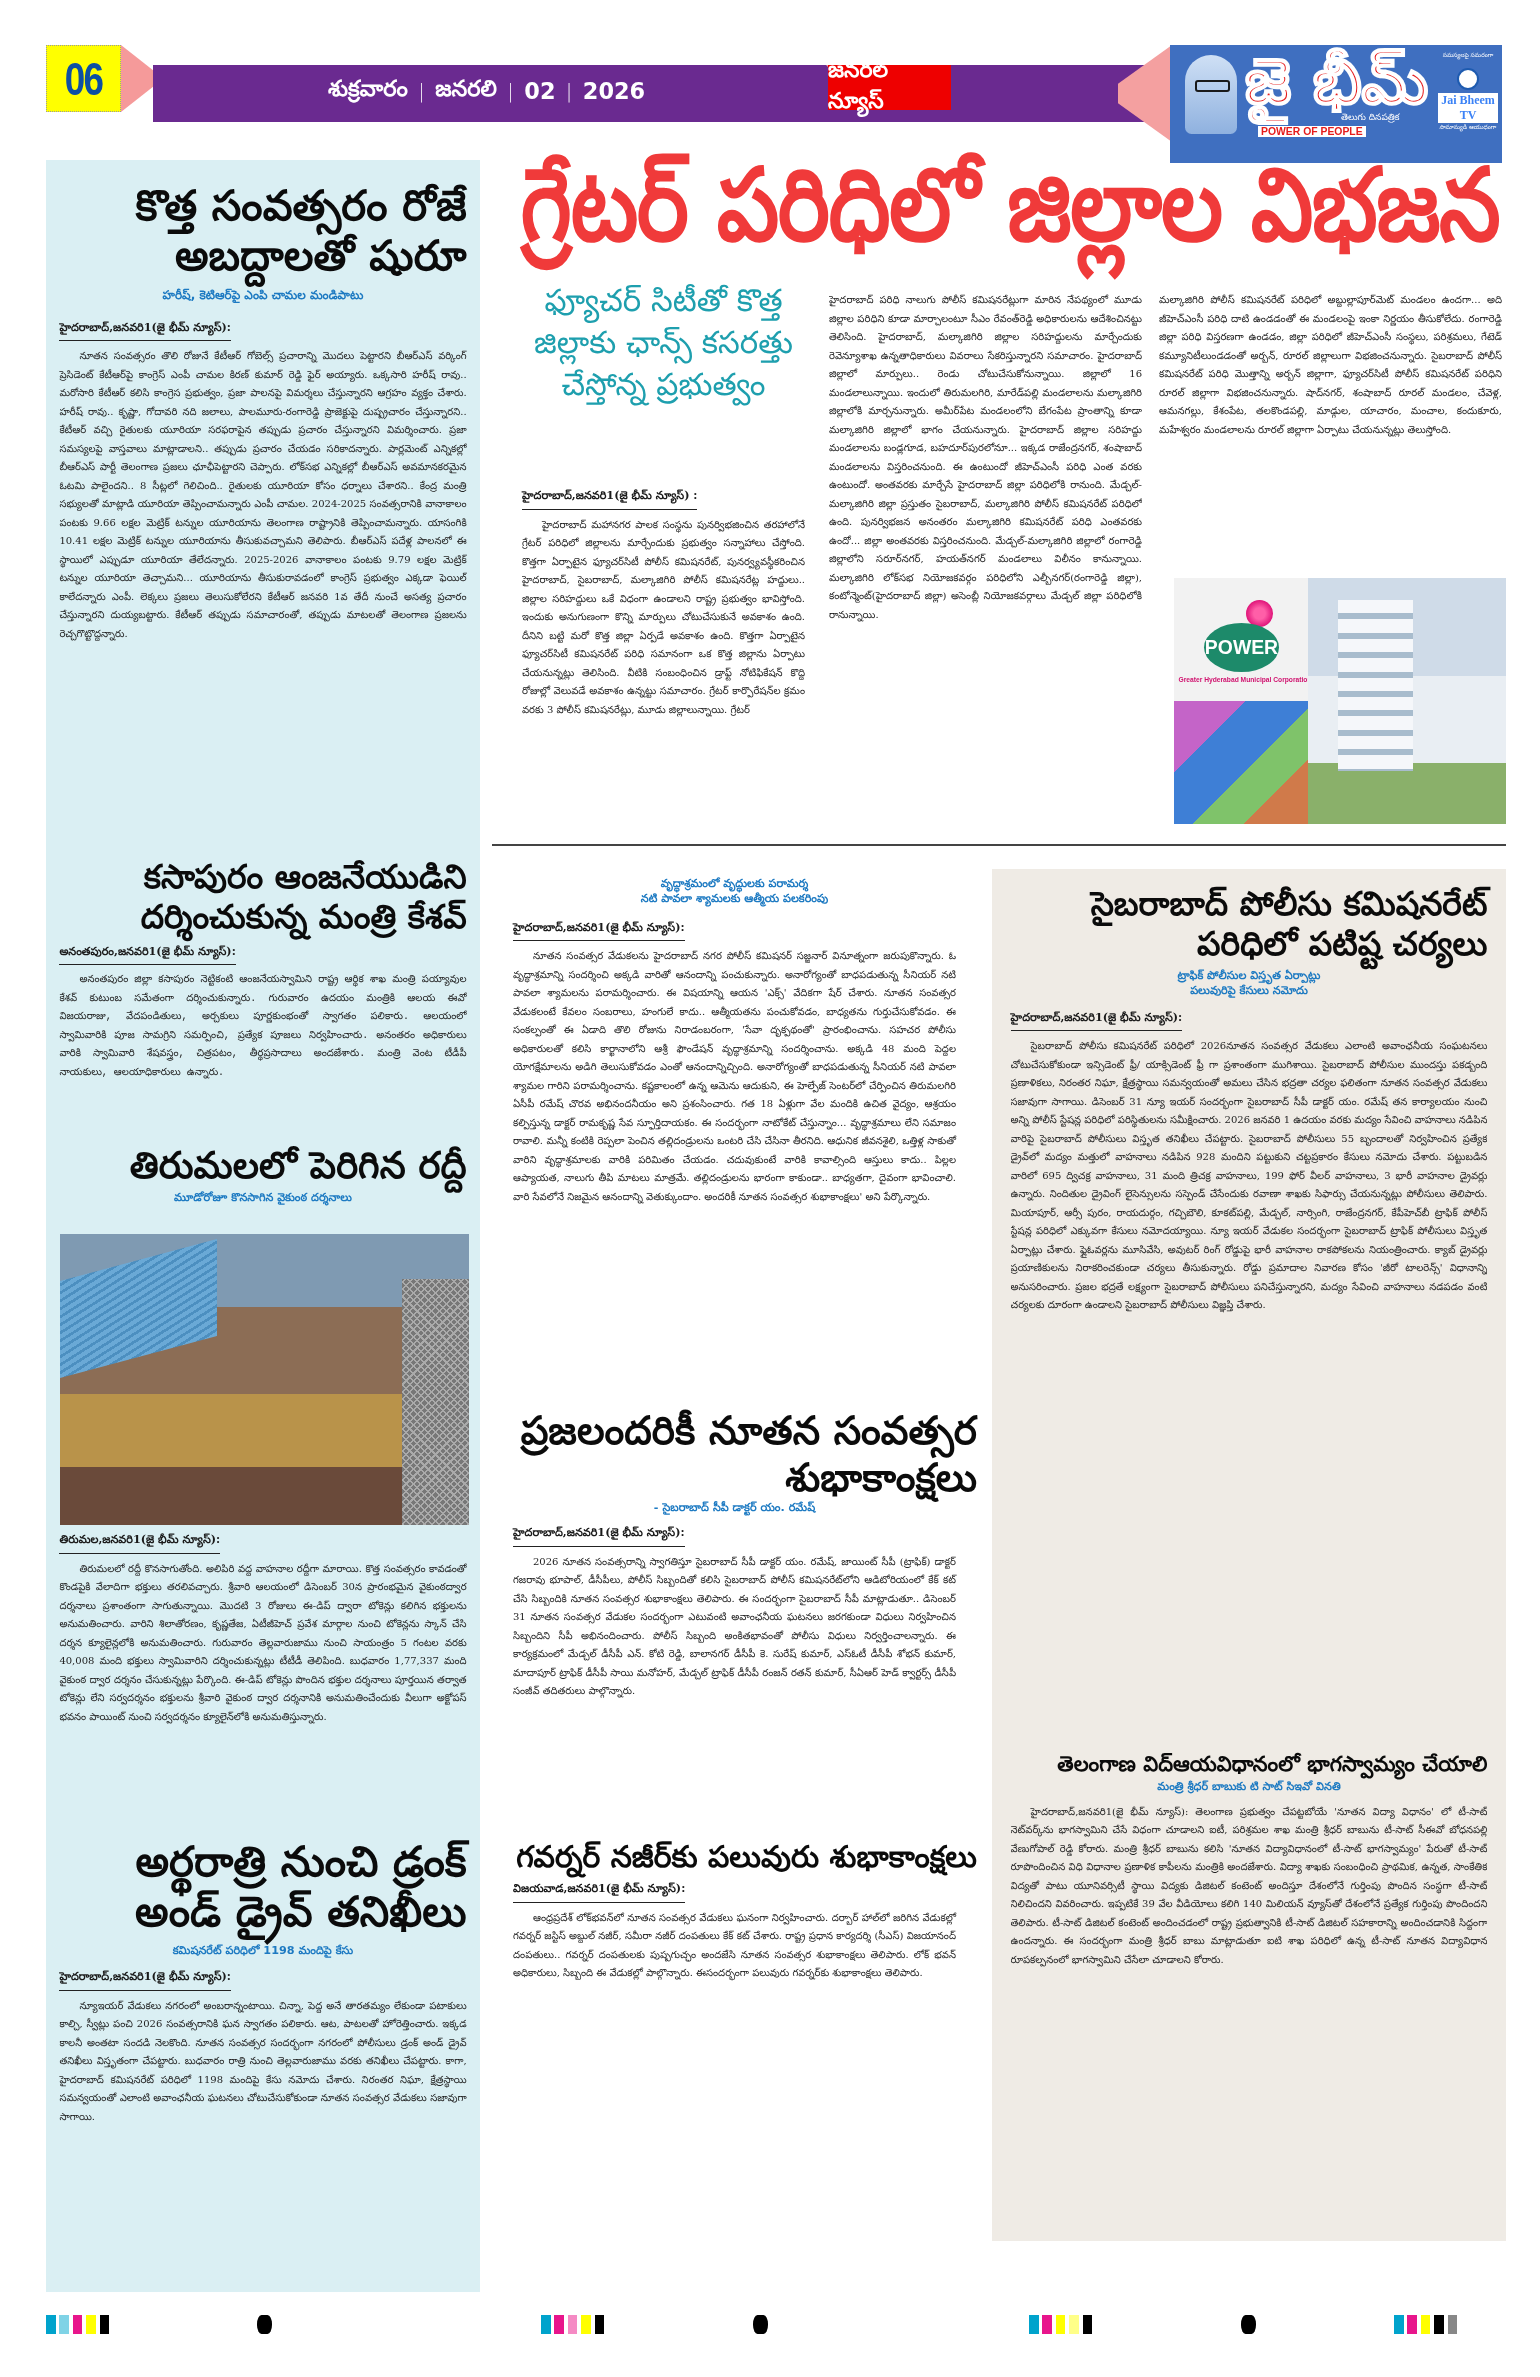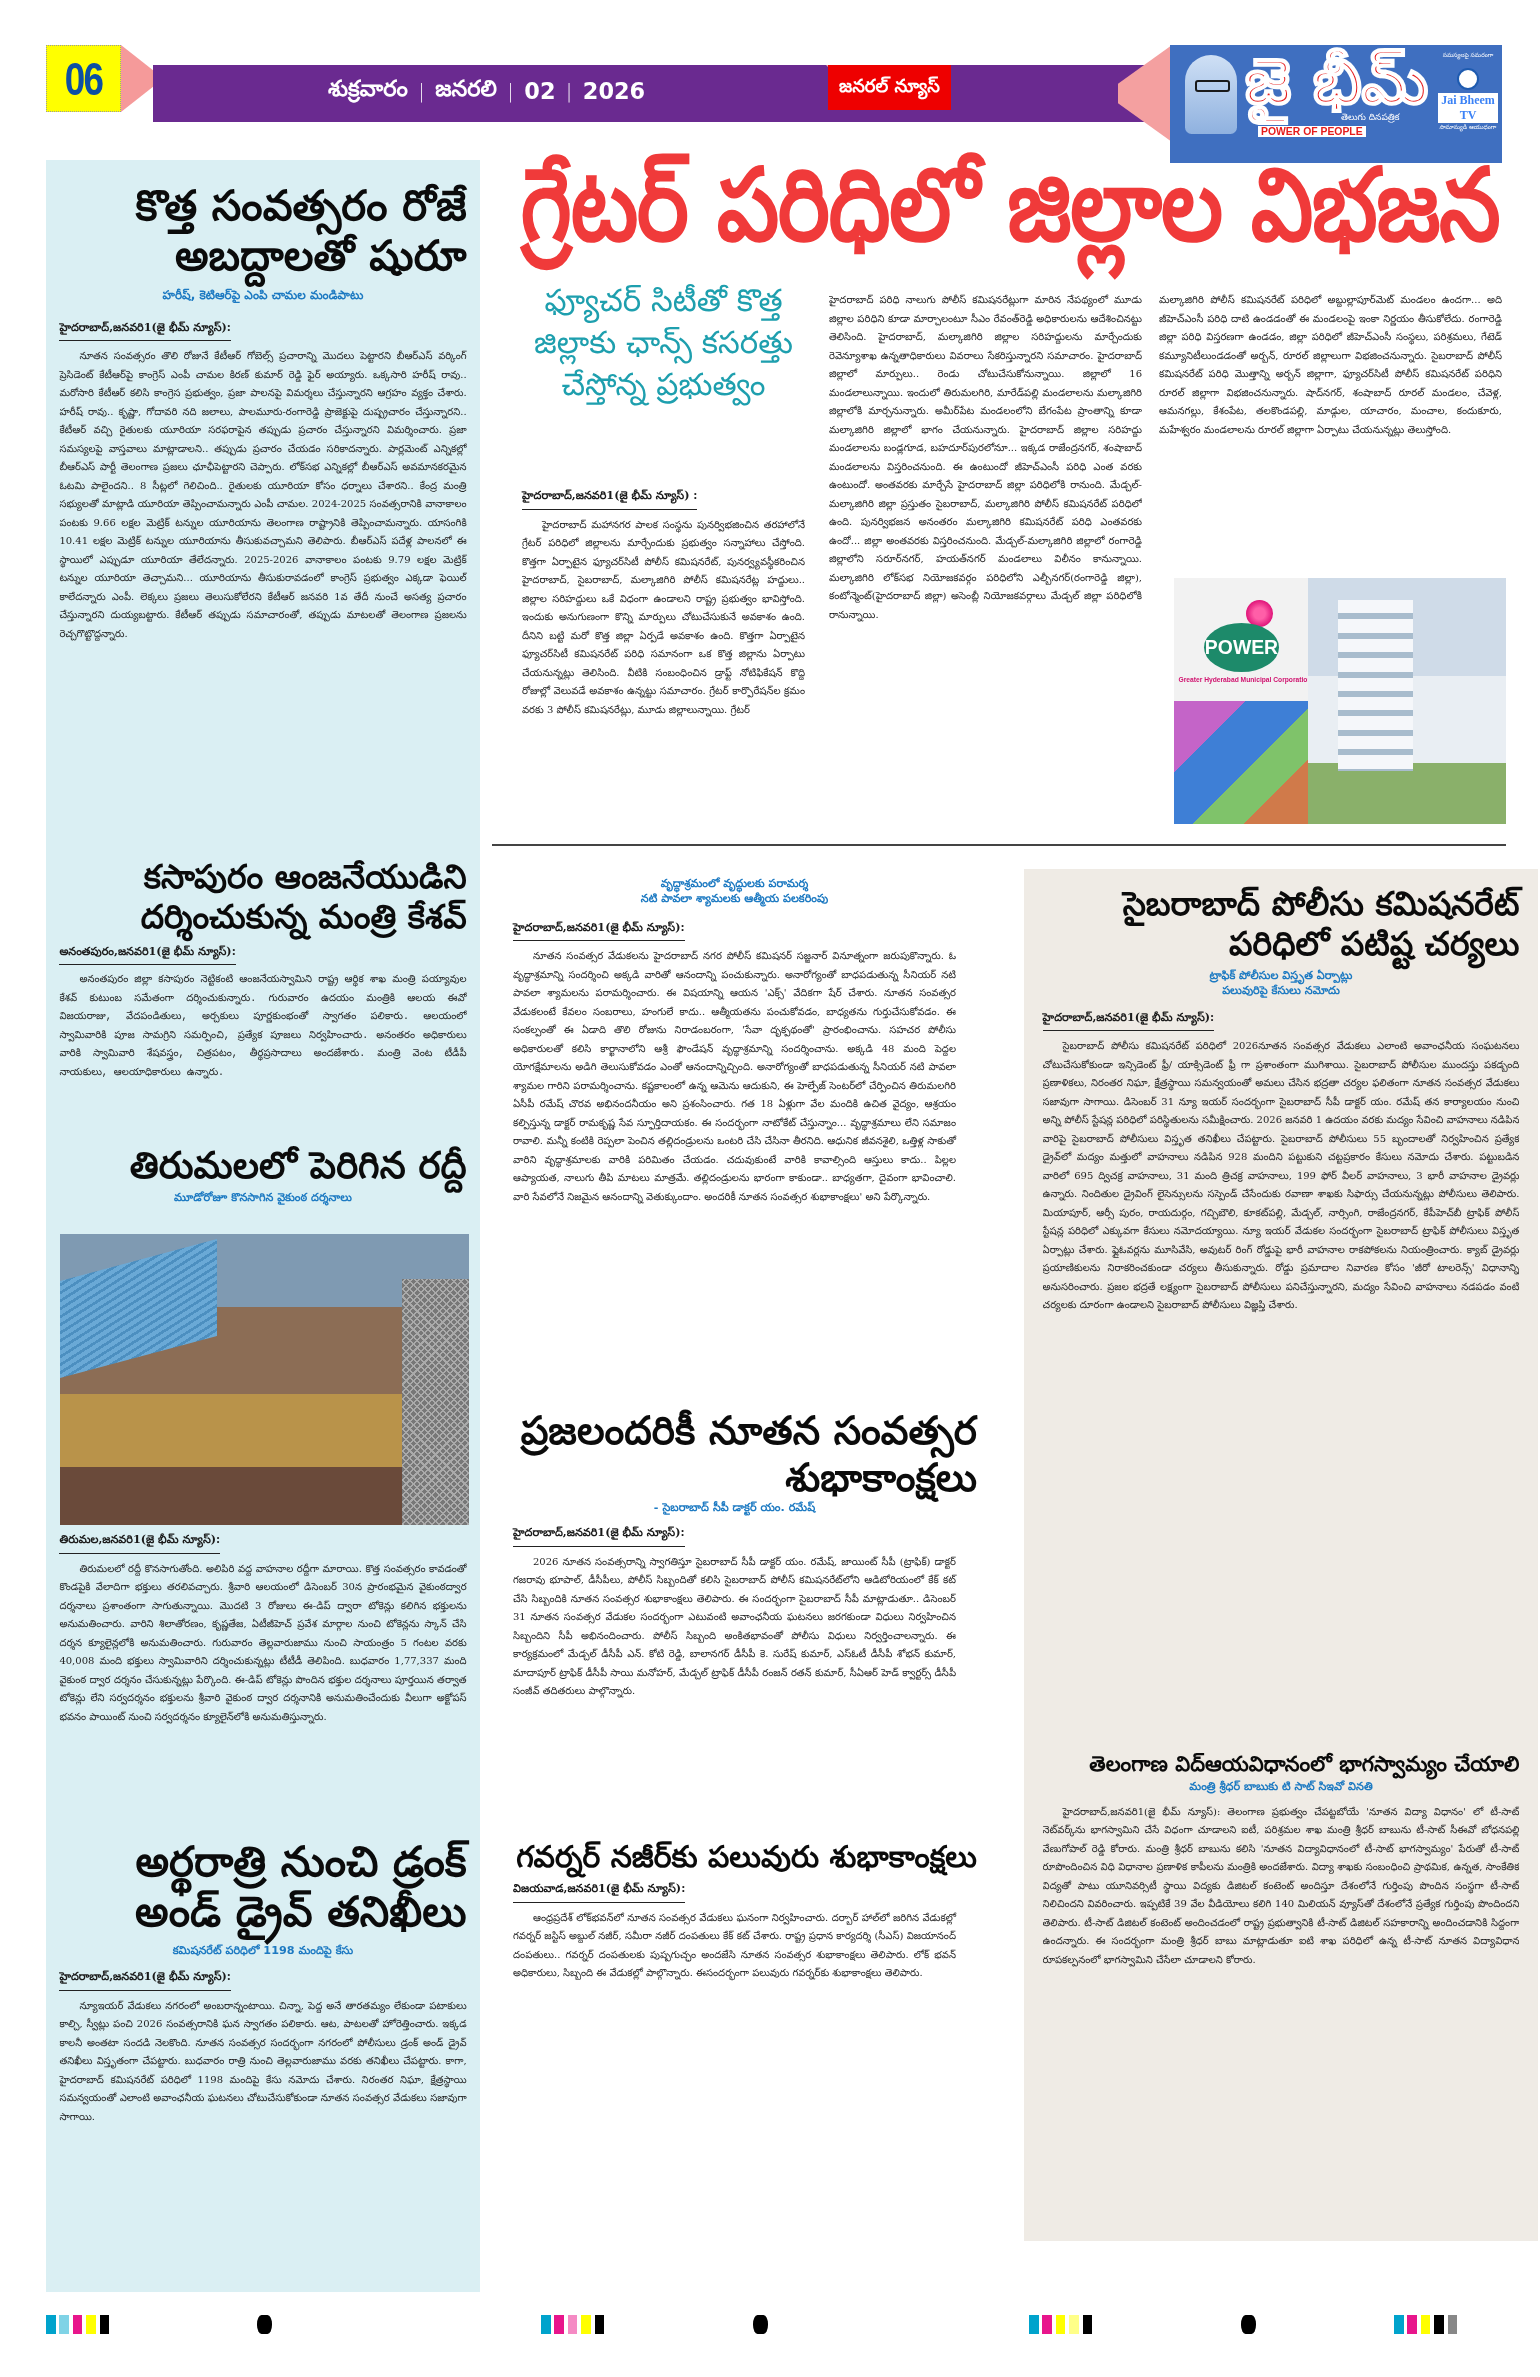--- a/index.html
+++ b/index.html
@@ -8,35 +8,35 @@
 
   
   .masthead { position: absolute; left: 0; top: 0; width: 1541px; height: 149px; }
   .page-no { position: absolute; left: 46px; top: 45px; width: 75px; height: 67px; background: #ffff00; border: 0.7px dotted #999; display: flex; align-items: center; justify-content: center; }
   .page-no span { font-family: "Liberation Sans", sans-serif; font-weight: 700; font-size: 46px; color: #0d4fa3; letter-spacing: -2.2px; transform: scaleX(0.8); }
   .page-no-fold { position: absolute; left: 121px; top: 45px; width: 34px; height: 67px; background: #f59a9a; clip-path: polygon(0 0, 100% 40%, 100% 60%, 0 100%); }
   .purple-bar { position: absolute; left: 153px; top: 65px; width: 999px; height: 57px; background: #6a2a90; }
   .date-line { position: absolute; left: 328px; top: 75px; color: #fff; font-family: "DejaVu Sans", sans-serif; font-weight: 700; font-size: 22.4px; display: flex; gap: 10.4px; align-items: center; }
   .date-line .sep { font-weight: 300; font-size: 19.4px; opacity: .9; }
   .section-tab { position: absolute; left: 826px; top: 65px; width: 97px; height: 45px; background: #f4a0a0; clip-path: polygon(0 0, 100% 0, 100% 100%, 45% 100%); }
-  .section-label { position: absolute; left: 828px; top: 65px; width: 123px; height: 45px; background: #ee0000; color: #fff; display: flex; align-items: center; justify-content: center; font-family: "DejaVu Sans", sans-serif; font-weight: 700; font-size: 18px; }
+  .section-label { position: absolute; left: 828px; top: 65px; width: 123px; height: 45px; background: #ee0000; color: #fff; display: flex; align-items: center; justify-content: center; font-family: "DejaVu Sans", sans-serif; font-weight: 700; font-size: 22px; }
   .logo-fold { position: absolute; left: 1118px; top: 45px; width: 54px; height: 97px; background: #f4a0a0; clip-path: polygon(100% 0, 100% 100%, 0 60%, 0 40%); }
   .logo { position: absolute; left: 1170px; top: 45px; width: 332px; height: 118px; background: #3f6fc0; }
   .logo .portrait { position: absolute; left: 15px; top: 10.4px; width: 52px; height: 79px; border-radius: 30px 30px 7.5px 7.5px; background: linear-gradient(#cfe0f5, #8fb1df); }
   .logo .portrait::after { content: ""; position: absolute; left: 10.4px; top: 25px; width: 31px; height: 7.5px; border: 2.2px solid #1a1a1a; border-radius: 3px; }
   .logo .brand { position: absolute; left: 75px; top: 0; font-family: "DejaVu Sans", sans-serif; font-weight: 900; font-size: 63px; color: #e61c1c; -webkit-text-stroke: 2.2px #fff; }
   .logo .tagline-te { position: absolute; left: 171px; top: 67px; font-family: "DejaVu Sans", sans-serif; font-size: 9px; color: #fff; }
   .logo .tagline-en { position: absolute; left: 88px; top: 81px; font-family: "Liberation Sans", sans-serif; font-weight: 700; font-size: 10.4px; color: #e61c1c; background: #fff; padding: 0 3px; }
   .logo .tv { position: absolute; left: 268px; top: 6px; width: 60px; height: 85px; color: #fff; font-size: 6px; text-align: center; font-family: "DejaVu Sans", sans-serif; }
   .logo .tv .tv-emblem { width: 22.4px; height: 22.4px; border-radius: 50%; margin: 7.5px auto 3px; background: #fff; border: 2.2px solid #1e5bb0; }
   .logo .tv .tv-name { font-family: "Liberation Serif", serif; font-weight: 700; font-size: 12px; color: #3b82f6; background: #fff; }
 
   
   .panel-blue { position: absolute; background: #daeff3; }
-  .panel-grey { position: absolute; background: #efebe5; margin-left: 32px; }
+  .panel-grey { position: absolute; background: #efebe5; }
   .headline { font-family: "DejaVu Sans", sans-serif; font-weight: 900; color: #0b0b0b; text-align: right; line-height: 1.2; }
   .kicker { font-family: "DejaVu Sans", sans-serif; font-weight: 700; color: #1d7ac2; text-align: center; }
   .dateline { font-family: "DejaVu Serif", serif; font-weight: 700; font-size: 11.2px; border-bottom: 1.5px solid #222; display: inline-block; padding-bottom: 4.5px; margin-bottom: 6px; }
   .body-text { font-family: "DejaVu Serif", serif; font-size: 10px; line-height: 1.85; text-align: justify; color: #222; }
   .body-text p { text-indent: 2em; }
 
   
   .left-col { left: 46px; top: 160px; width: 434px; height: 2132px; }
   .left-col .inner { position: absolute; left: 13.4px; right: 13.4px; }
 

